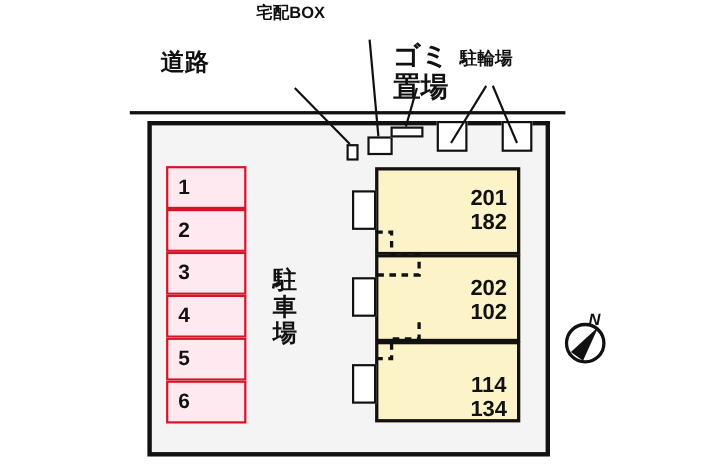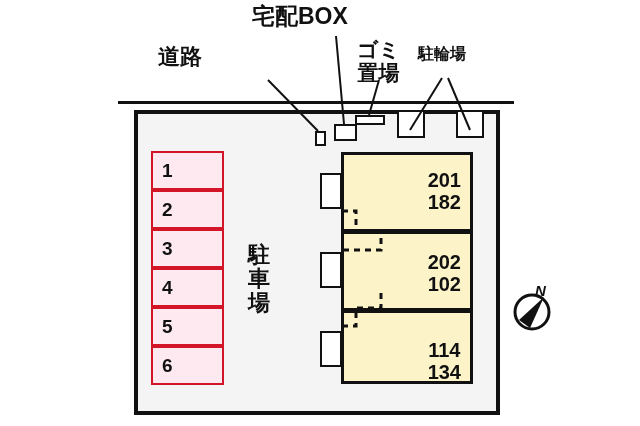--- a/index.html
+++ b/index.html
@@ -64,24 +64,24 @@
 
   
   .toplabel {
     position: absolute;
     color: #111111;
     font-weight: bold;
     white-space: nowrap;
     line-height: 1.1;
     z-index: 8;
   }
-  .lbl-road   { left: 146px; top: 45px;  font-size: 22px; margin-left: 12px; }
+  .lbl-road   { left: 146px; top: 45px;  font-size: 22px; }
   .lbl-pet    { left: 224px; top: 38px;  font-size: 21px; text-align: center; }
-  .lbl-box    { left: 233px; top: 4px;   font-size: 23px; letter-spacing: 0px; margin-left: 19px; }
-  .lbl-gomi   { left: 357px; top: 38px;  font-size: 21px; text-align: center; }
+  .lbl-box    { left: 233px; top: 4px;   font-size: 15px; letter-spacing: 0px; }
+  .lbl-gomi   { left: 357px; top: 38px;  font-size: 25px; text-align: center; }
   .lbl-bike   { left: 418px; top: 45px;  font-size: 16px; }
 
   
   .leaders {
     position: absolute;
     left: 0; top: 0;
     width: 640px; height: 426px;
     z-index: 7;
     pointer-events: none;
   }

